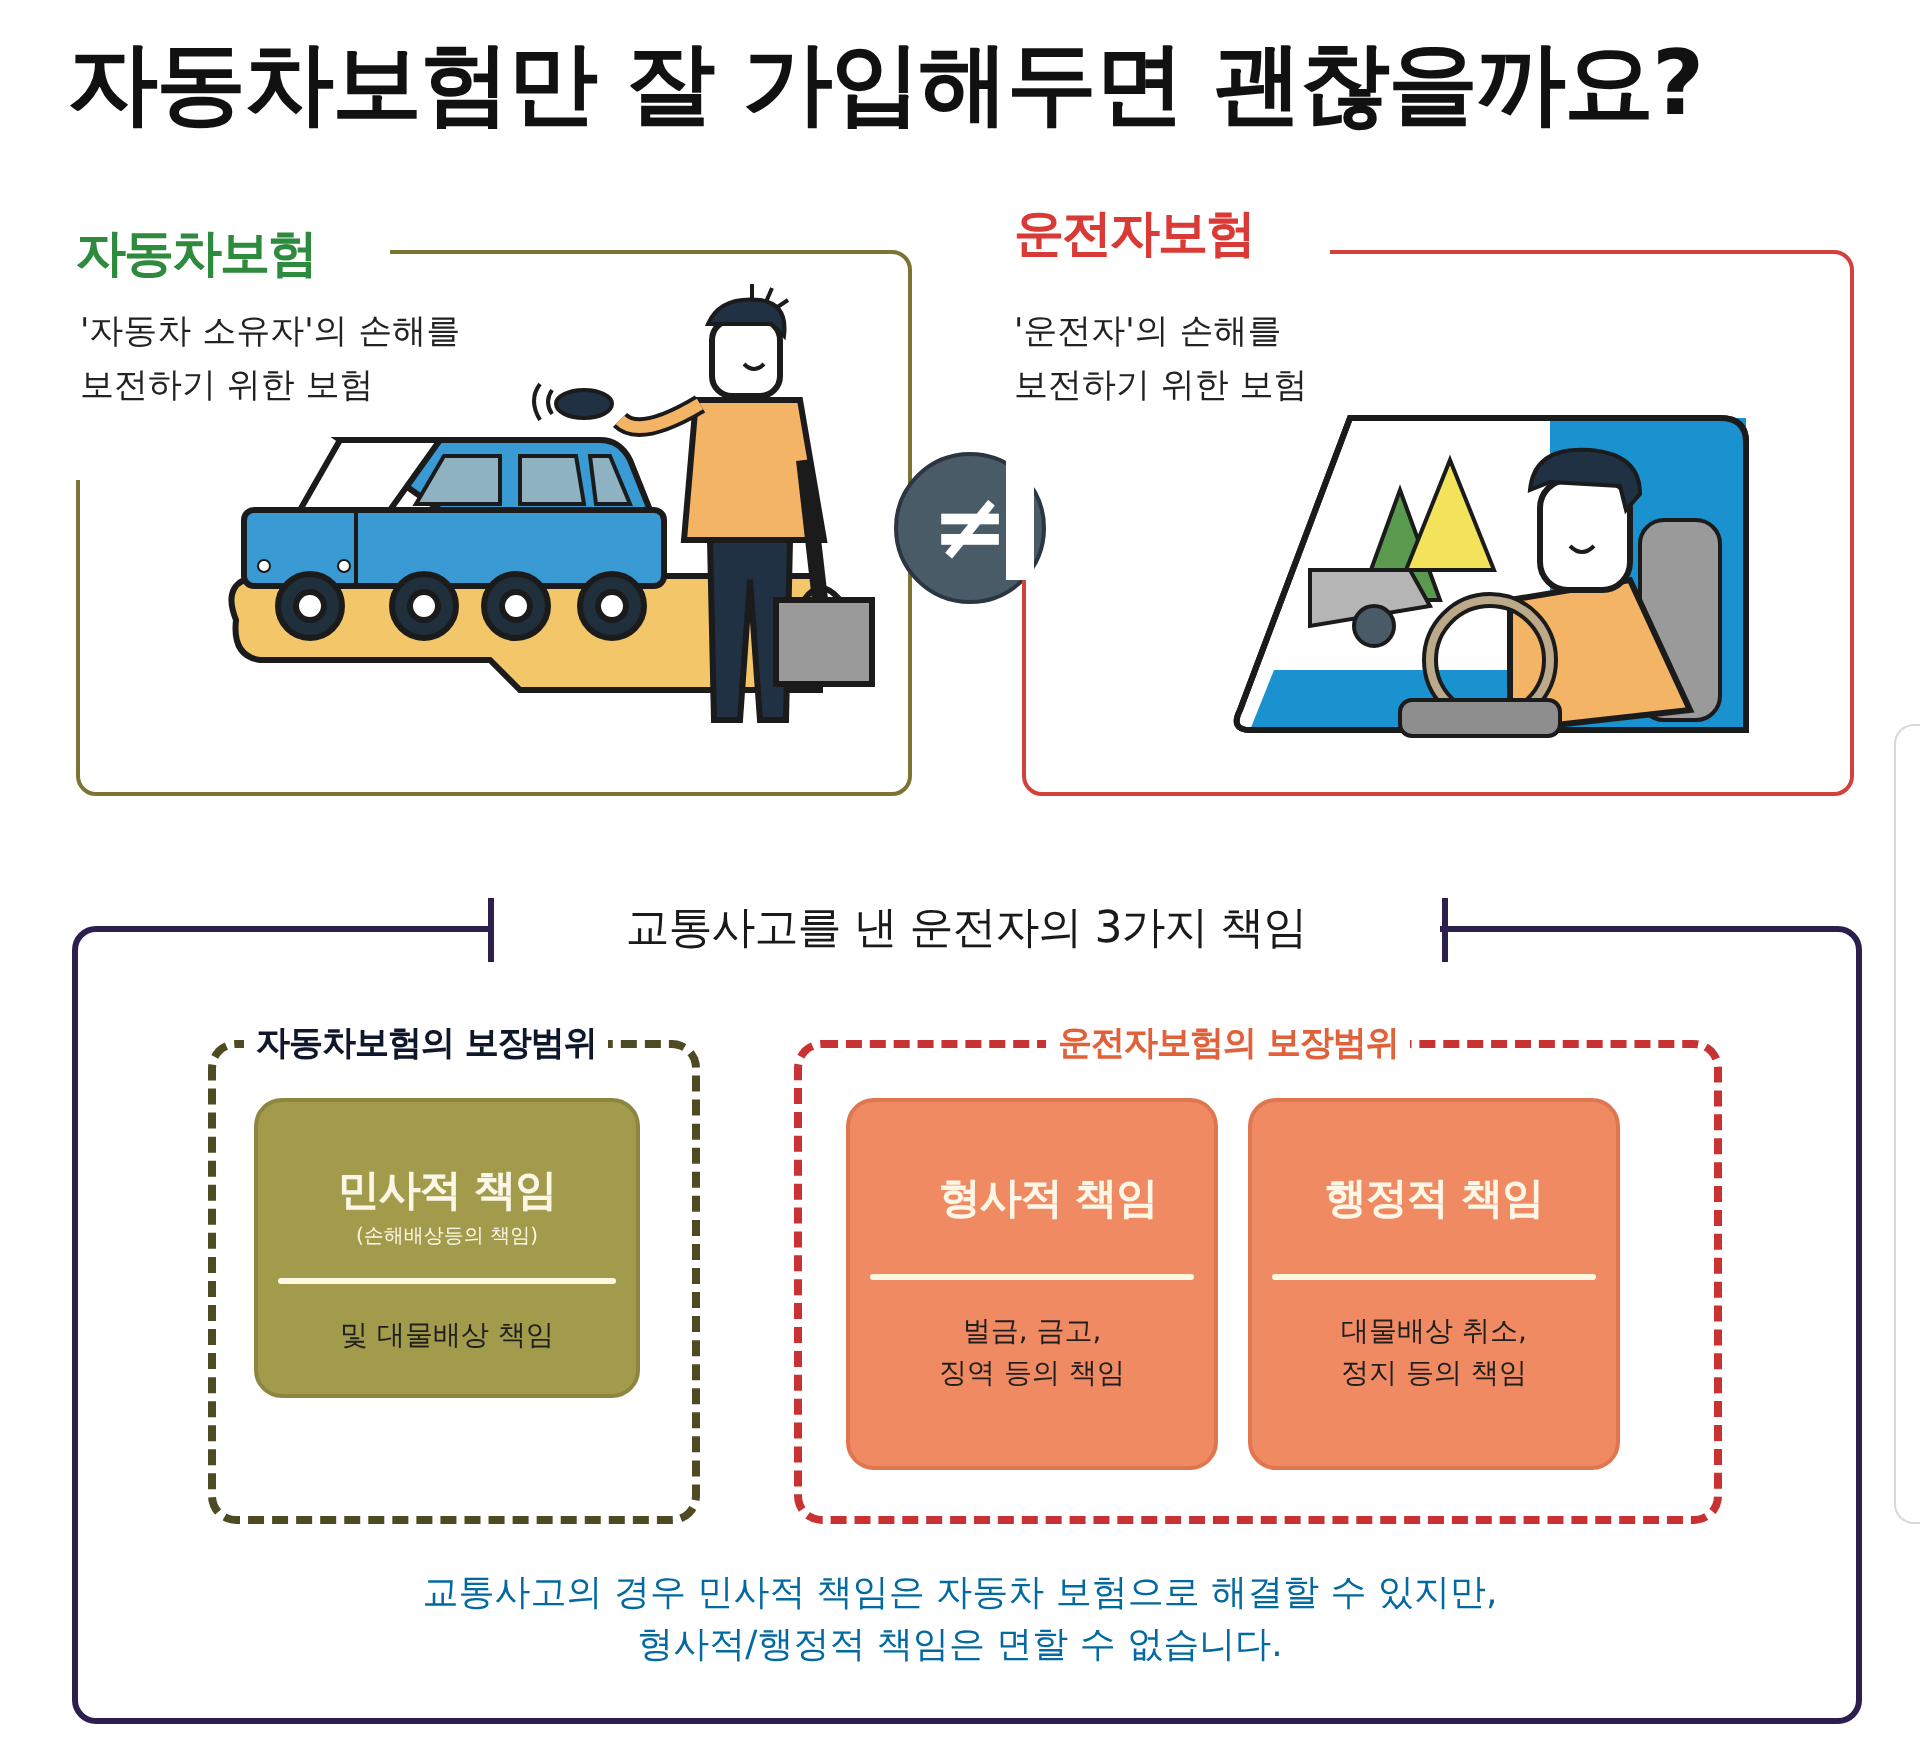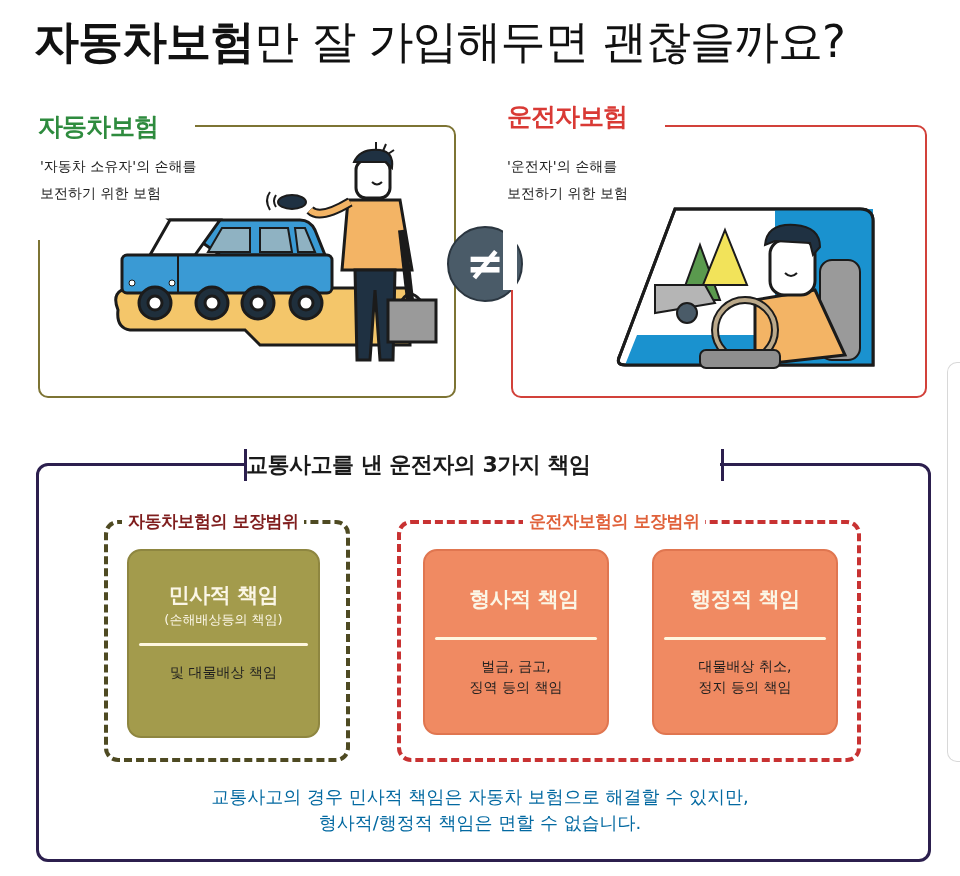--- a/index.html
+++ b/index.html
@@ -1,42 +1,42 @@
 <!DOCTYPE html>
 <html><head>
 <meta charset="utf-8">
 <style>
   html,body{margin:0;padding:0;background:#fff;}
   body{width:960px;height:876px;position:relative;overflow:hidden;font-family:"DejaVu Sans","Liberation Sans",sans-serif;color:#1b1b1b;}
   .abs{position:absolute;}
   .title{left:34px;top:10px;font-size:45px;font-weight:bold;letter-spacing:-1px;white-space:nowrap;color:#111;line-height:64px;}
   .title .strong{color:#111;font-weight:900;}
-  .title .rest{font-weight:normal;margin-top:36px;}
+  .title .rest{font-weight:bold;margin-top:36px;}
 
   .sec-label{font-size:25px;font-weight:bold;letter-spacing:-1px;white-space:nowrap;}
-  .desc{font-size:14px;line-height:27px;color:#222;white-space:nowrap;}
+  .desc{font-size:17px;line-height:27px;color:#222;white-space:nowrap;}
 
   .box-left{left:38px;top:125px;width:418px;height:273px;border:2.5px solid #7d7434;border-radius:10px;box-sizing:border-box;}
   .box-right{left:511px;top:125px;width:416px;height:273px;border:2.5px solid #d2413a;border-radius:10px;box-sizing:border-box;}
 
   .neq{left:447px;top:226px;width:76px;height:76px;border-radius:50%;background:#4a5b68;border:2px solid #2b3640;box-sizing:border-box;color:#fff;font-size:46px;font-weight:bold;text-align:center;line-height:70px;}
 
   .frame{left:36px;top:463px;width:895px;height:399px;border:3px solid #2c1f4e;border-radius:12px;box-sizing:border-box;}
-  .frame-title{left:246px;top:448px;width:474px;height:34px;background:#fff;font-size:22px;font-weight:bold;text-align:left;line-height:34px;letter-spacing:-0.5px;white-space:nowrap;color:#1a1a1a;}
+  .frame-title{left:246px;top:448px;width:474px;height:34px;background:#fff;font-size:22px;font-weight:normal;text-align:center;line-height:34px;letter-spacing:-0.5px;white-space:nowrap;color:#1a1a1a;}
   .tick{width:3px;height:32px;background:#2c1f4e;}
 
   .dash-green{left:104px;top:520px;width:246px;height:242px;border:4px dashed #4e4a22;border-radius:14px;box-sizing:border-box;}
   .dash-red{left:397px;top:520px;width:464px;height:242px;border:4px dashed #c83232;border-radius:14px;box-sizing:border-box;}
   .dash-label{background:#fff;padding:0 6px;font-size:17px;font-weight:bold;white-space:nowrap;letter-spacing:-0.5px;}
 
   .card{border-radius:14px;box-sizing:border-box;text-align:center;}
-  .card.olive{left:127px;top:549px;width:193px;height:189px;background:#a39b4c;border:2px solid #8e8640;}
+  .card.olive{left:127px;top:549px;width:193px;height:150px;background:#a39b4c;border:2px solid #8e8640;}
   .card.orange{width:186px;height:186px;background:#f08a62;border:2px solid #e07650;top:549px;}
   .card .head{color:#fbf6e6;font-size:21px;font-weight:bold;margin-top:30px;letter-spacing:-0.5px;white-space:nowrap;}
-  .card .sub{color:#fbf6e6;font-size:13px;margin-top:2px;white-space:nowrap;}
+  .card .sub{color:#fbf6e6;font-size:10px;margin-top:2px;white-space:nowrap;}
   .card .bar{height:3px;background:#fff7df;margin:14px 10px 0 10px;border-radius:2px;}
   .card .body{color:#1f1f1f;font-size:14px;line-height:21px;margin-top:16px;white-space:nowrap;}
 
   .footer-text{left:60px;width:840px;top:784px;text-align:center;font-size:18px;line-height:26px;color:#0369a1;white-space:nowrap;}
 
   .side-handle{left:947px;top:362px;width:16px;height:400px;border:1px solid #d8d8d8;border-right:none;border-radius:10px 0 0 10px;background:#fff;box-sizing:border-box;}
 </style>
 </head>
 <body>
 
@@ -127,21 +127,21 @@
   <circle cx="130" cy="125" r="30" fill="none" stroke="#bba98a" stroke-width="4"></circle>
   <rect x="85" y="145" width="80" height="18" rx="6" fill="#8e8e8e" stroke="#1b1b1b" stroke-width="2"></rect>
 </svg>
 
 <div class="abs frame"></div>
 <div class="abs frame-title">교통사고를 낸 운전자의 3가지 책임</div>
 <div class="abs tick" style="left:244px;top:449px;"></div>
 <div class="abs tick" style="left:721px;top:449px;"></div>
 
 <div class="abs dash-green"></div>
-<div class="abs dash-label" style="left:122px;top:510px;color:#7f1d1d;">자동차보험의 보장범위</div>
+<div class="abs dash-label" style="left:122px;top:510px;color:#0f172a;">자동차보험의 보장범위</div>
 
 <div class="abs dash-red"></div>
 <div class="abs dash-label" style="left:523px;top:510px;color:#e0613a;">운전자보험의 보장범위</div>
 
 <div class="abs card olive">
   <div class="head">민사적 책임</div>
   <div class="sub">(손해배상등의 책임)</div>
   <div class="bar"></div>
   <div class="body">
     <div>및 대물배상 책임</div>
@@ -150,21 +150,21 @@
 
 <div class="abs card orange" style="left:423px;">
   <div class="head" style="margin-top:34px;padding-left:16px;">형사적 책임</div>
   <div class="bar" style="margin-top:24px;"></div>
   <div class="body">
     <div>벌금, 금고,</div>
     <div>징역 등의 책임</div>
   </div>
 </div>
 
-<div class="abs card orange" style="left:652px;">
+<div class="abs card orange" style="left:624px;">
   <div class="head" style="margin-top:34px;">행정적 책임</div>
   <div class="bar" style="margin-top:24px;"></div>
   <div class="body">
     <div>대물배상 취소,</div>
     <div>정지 등의 책임</div>
   </div>
 </div>
 
 <div class="abs footer-text">
   <div>교통사고의 경우 민사적 책임은 자동차 보험으로 해결할 수 있지만,</div>

